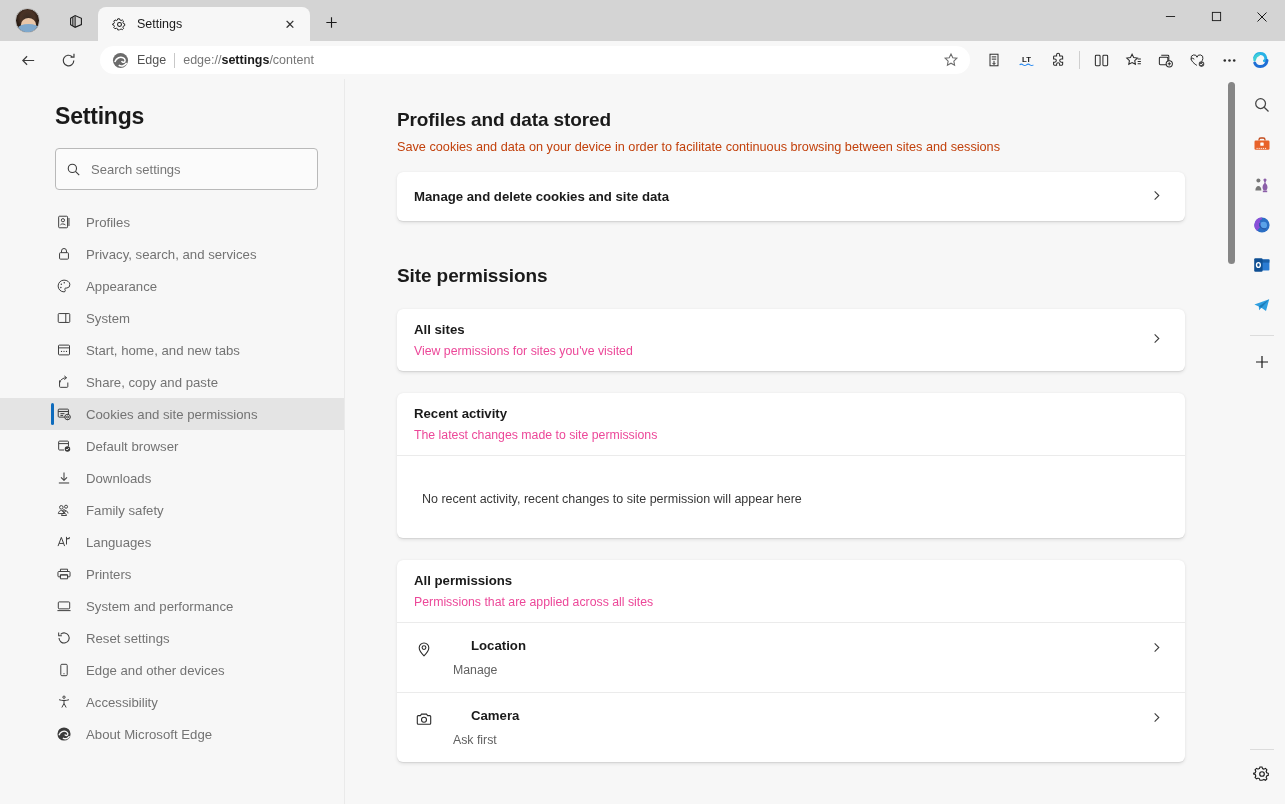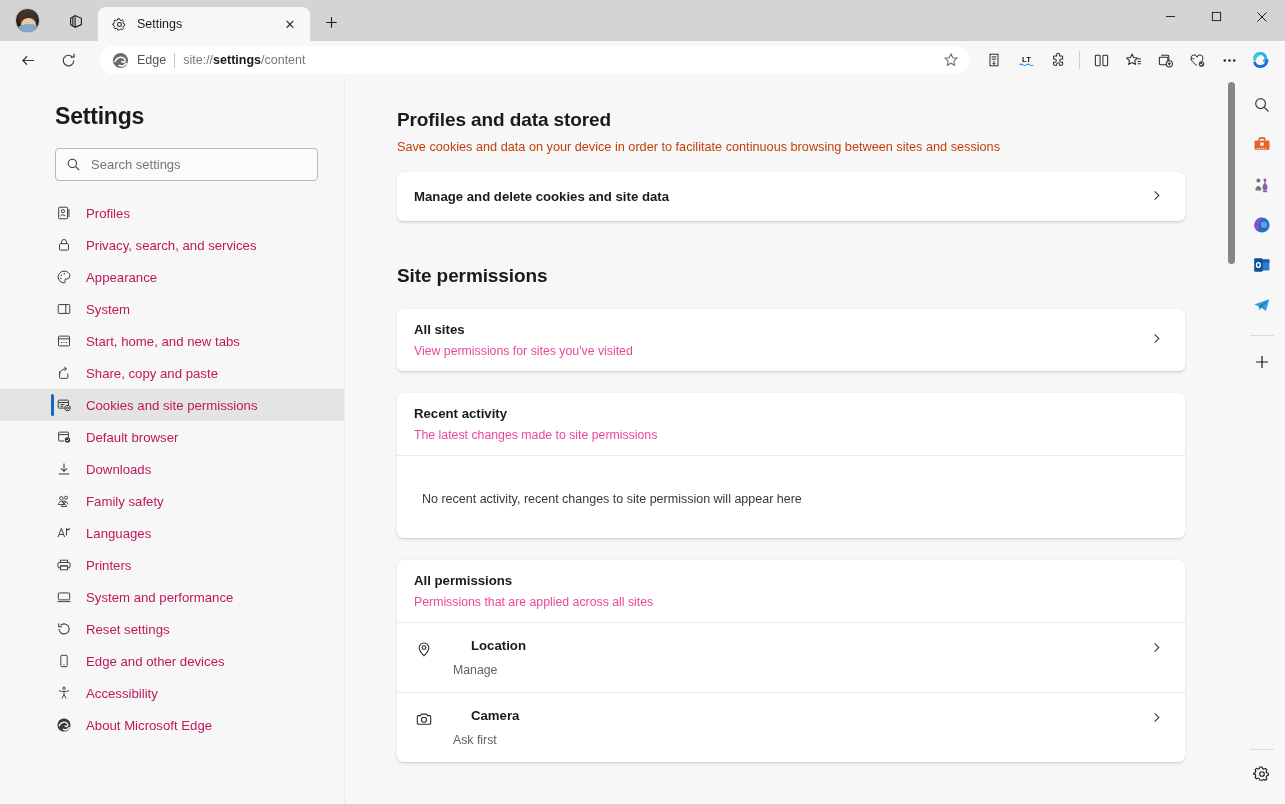--- a/index.html
+++ b/index.html
@@ -105,33 +105,33 @@
   .sidebar {
     width: 345px; height: 725px; background: #f7f7f7;
     border-right: 1px solid #eaeaea;
     padding: 24px 0 0 0; position: relative;
   }
   .settings-title {
     font-size: 23px; font-weight: 600; color: #1a1a1a;
     margin: 0 0 18px 55px; letter-spacing: -0.2px;
   }
   .search-box {
-    margin: 0 26px 0 55px; height: 33px; background: #fbfbfb;
+    margin: 0 26px 0 55px; height: 42px; background: #fbfbfb;
     border: 1px solid #b9b9b9; border-radius: 4px;
     display: flex; align-items: center; padding: 12px 10px; gap: 10px;
   }
   .search-box input {
     border: none; outline: none; background: transparent; flex: 1;
     font-family: "Liberation Sans", sans-serif; font-size: 13px; color: #1a1a1a;
   }
   .search-box input::placeholder { color: #767676; }
   .navlist { margin-top: 16px; }
   .navitem {
     height: 32px; display: flex; align-items: center; gap: 14px;
-    padding-left: 55px; position: relative; color: #be185d; font-size: 13.2px;
+    padding-left: 55px; position: relative; color: #737373; font-size: 13.2px;
   }
   .navitem .nicon {
     width: 17px; height: 17px; flex: none; display: flex;
     align-items: center; justify-content: center; color: #3b3b3b;
   }
   .navitem.selected { background: #e4e4e4; }
   .navitem.selected::before {
     content: ""; position: absolute; left: 51px; top: 5px;
     width: 3px; height: 22px; background: #0f6cbd; border-radius: 2px;
   }
@@ -271,21 +271,21 @@
   <div class="omnibox">
     <span class="edge-logo">
       <svg width="17" height="17" viewBox="0 0 18 18">
         <circle cx="9" cy="9" r="8" fill="#6b6b6b"></circle>
         <path d="M3 10.5c1.5-4.5 6-6 9-4.2 2 1.2 2.4 3.2 1.2 4.2-1 .8-2.6.3-3-.9" fill="none" stroke="#fff" stroke-width="1.6"></path>
         <path d="M15.4 11.5c-1.6 3-5.5 4.3-8.3 2.3" fill="none" stroke="#fff" stroke-width="1.6"></path>
       </svg>
     </span>
     <span class="omni-brand">Edge</span>
     <span class="omni-sep"></span>
-    <span class="omni-url"><span>site://</span><b>settings</b><span>/content</span></span>
+    <span class="omni-url"><span>edge://</span><b>settings</b><span>/content</span></span>
     <span class="star-btn">
       <svg width="16" height="16" viewBox="0 0 18 18" fill="none" stroke="#6b6b6b" stroke-width="1.2">
         <path d="M9 2.2l2 4.2 4.6.6-3.4 3.2.85 4.6L9 12.6l-4.05 2.2.85-4.6L2.4 7l4.6-.6z"></path>
       </svg>
     </span>
   </div>
 
   <div class="tb-icon">
     <svg width="16" height="16" viewBox="0 0 18 18" fill="none" stroke="#2b2b2b" stroke-width="1.1">
       <rect x="4.5" y="2.5" width="9" height="13"></rect>

